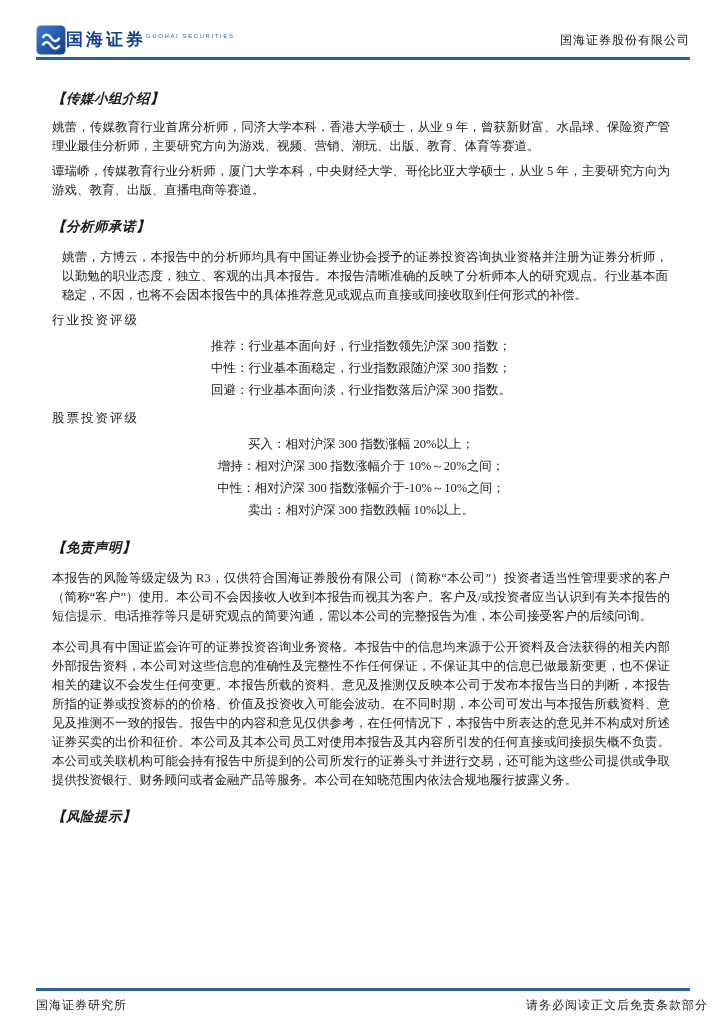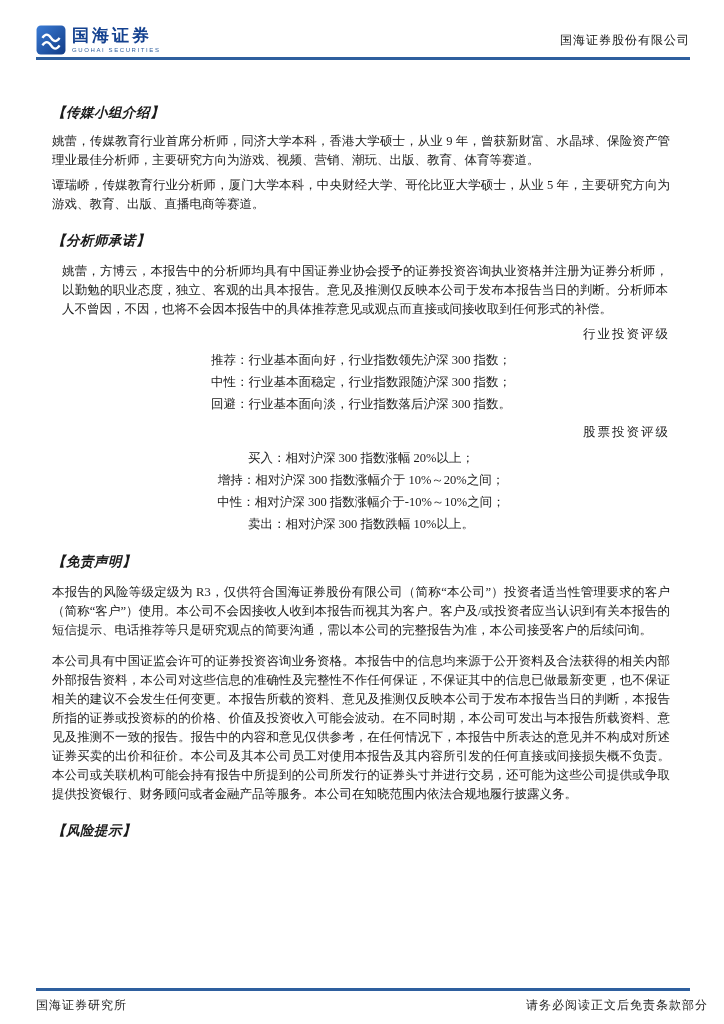--- a/index.html
+++ b/index.html
@@ -18,21 +18,21 @@
   .header {
     position: absolute;
     left: 36px; right: 34px; top: 24px;
     height: 32px;
     display: flex;
     align-items: center;
     justify-content: space-between;
   }
   .logo { display: flex; align-items: center; }
   .logo-icon { width: 30px; height: 30px; display: block; }
-  .logo-text { margin-left: 6px; display: flex; flex-direction: column; justify-content: center; }
+  .logo-text { display: flex; flex-direction: row; justify-content: center; }
   .logo-cn {
     font-family: "Liberation Sans", "DejaVu Sans", sans-serif;
     font-weight: 700;
     font-size: 17px;
     line-height: 18px;
     letter-spacing: 3px;
     color: #14418f;
   }
   .logo-en {
     font-family: "Liberation Sans", "DejaVu Sans", sans-serif;
@@ -61,29 +61,29 @@
   }
   .sec-title {
     font-size: 13.5px;
     font-weight: 700;
     font-style: italic;
     letter-spacing: 0.5px;
     line-height: 18px;
     margin: 18px 0 12px 0;
     text-align: left;
   }
-  .sec-title.first { margin-top: 20px; margin-bottom: 10px; }
+  .sec-title.first { margin-top: 6px; margin-bottom: 10px; }
   .para { margin: 0 0 6px 0; }
   .para.commitment { margin-left: 10px; margin-right: 2px; }
   .subhead {
     font-size: 12.5px;
     letter-spacing: 2px;
     line-height: 18px;
     margin: 0 0 6px 0;
-    text-align: right;
+    text-align: left;
   }
   .subhead.stock { margin-top: 8px; }
   .rating-item { line-height: 22px; text-align: center; }
   .disc { margin: 0 0 12px 0; }
 
   
   .footer-rule { position: absolute; left: 36px; right: 34px; top: 988px; height: 2.5px; }
   .footer {
     position: absolute;
     left: 36px; right: 16px; top: 997px;
@@ -121,21 +121,21 @@
   </div>
   <div class="rule header-rule"></div>
 
   <div class="content">
 
     <div class="sec-title first">【传媒小组介绍】</div>
     <p class="para">姚蕾，传媒教育行业首席分析师，同济大学本科，香港大学硕士，从业 9 年，曾获新财富、水晶球、保险资产管理业最佳分析师，主要研究方向为游戏、视频、营销、潮玩、出版、教育、体育等赛道。</p>
     <p class="para">谭瑞峤，传媒教育行业分析师，厦门大学本科，中央财经大学、哥伦比亚大学硕士，从业 5 年，主要研究方向为游戏、教育、出版、直播电商等赛道。</p>
 
     <div class="sec-title">【分析师承诺】</div>
-    <p class="para commitment">姚蕾，方博云，本报告中的分析师均具有中国证券业协会授予的证券投资咨询执业资格并注册为证券分析师，以勤勉的职业态度，独立、客观的出具本报告。意见及推测仅反映本公司于发布本报告当日的判断。分析师本人不曾因，不因，也将不会因本报告中的具体推荐意见或观点而直接或间接收取到任何形式的补偿。</p>
+    <p class="para commitment">姚蕾，方博云，本报告中的分析师均具有中国证券业协会授予的证券投资咨询执业资格并注册为证券分析师，以勤勉的职业态度，独立、客观的出具本报告。本报告清晰准确的反映了分析师本人的研究观点。行业基本面稳定，不因，也将不会因本报告中的具体推荐意见或观点而直接或间接收取到任何形式的补偿。</p>
 
 
     <div class="subhead">行业投资评级</div>
     <div class="rating-group">
       <div class="rating-item">推荐：行业基本面向好，行业指数领先沪深 300 指数；</div>
       <div class="rating-item">中性：行业基本面稳定，行业指数跟随沪深 300 指数；</div>
       <div class="rating-item">回避：行业基本面向淡，行业指数落后沪深 300 指数。</div>
     </div>
 
     <div class="subhead stock">股票投资评级</div>

